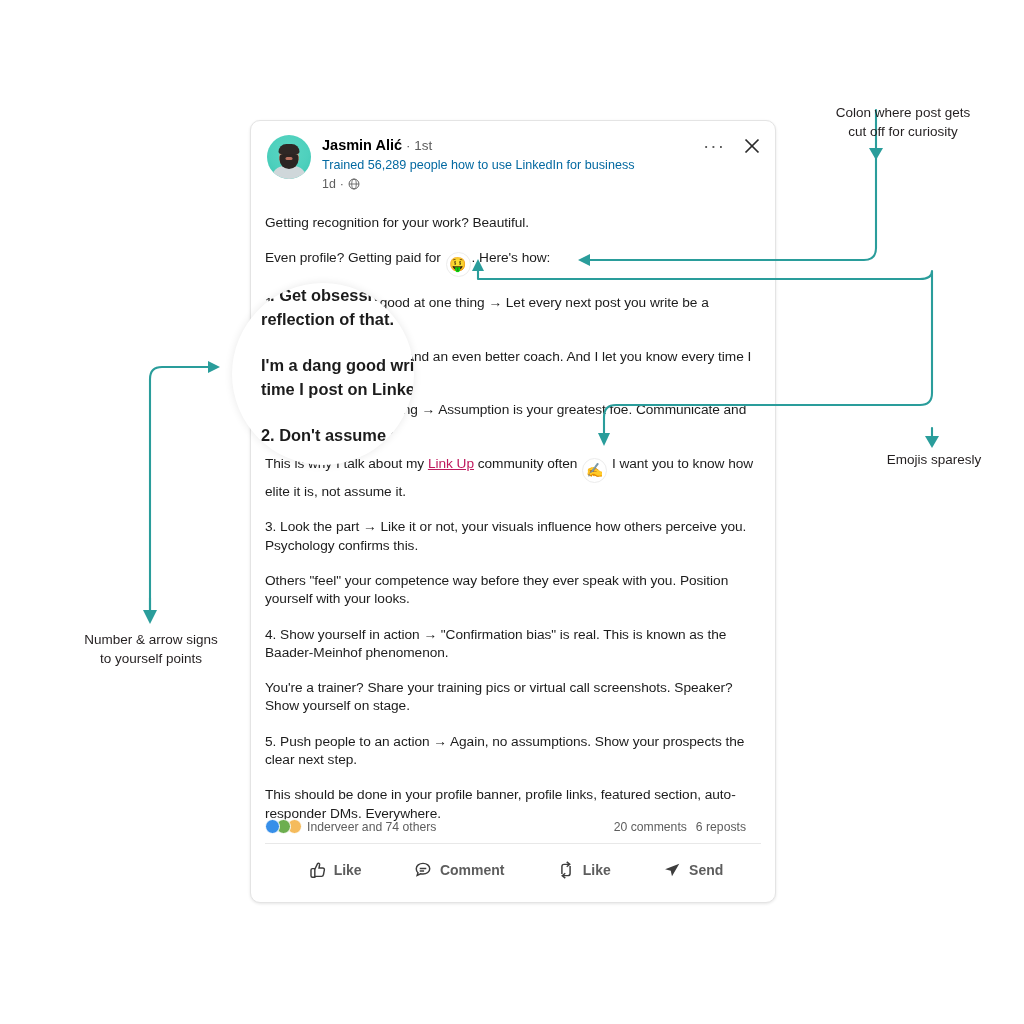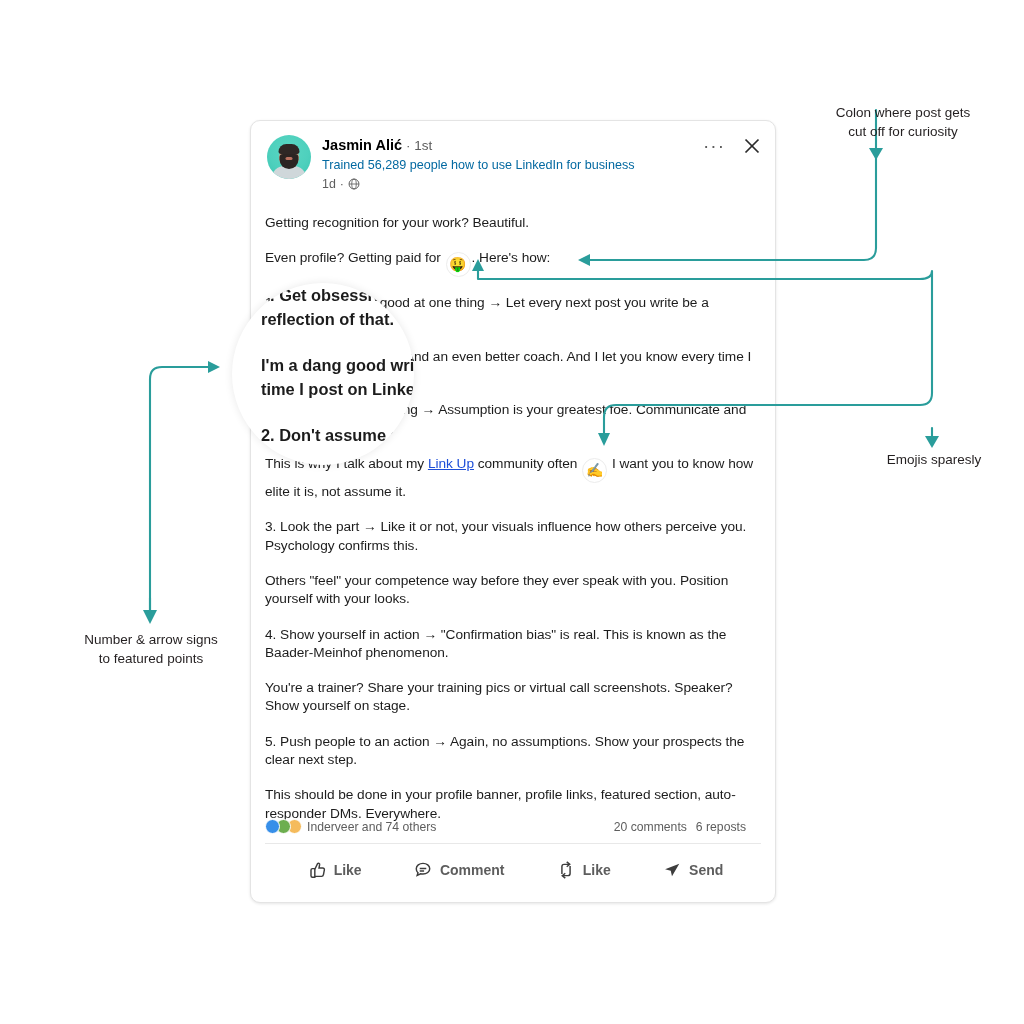--- a/index.html
+++ b/index.html
@@ -65,21 +65,21 @@
   .dots { font-size: 19px; color: #5d5d5d; letter-spacing: 1px; line-height: 10px; cursor: pointer; }
   .xbtn { width: 18px; height: 18px; cursor: pointer; }
 
   
   .post-body { padding: 22px 14px 0 14px; }
   .para {
     font-size: 13.7px; line-height: 18.3px; color: #1c1c1c;
     margin-bottom: 17px; letter-spacing: -0.05px;
   }
   .para:last-child { margin-bottom: 0; }
-  .ulink { color: #1d4ed8; }
+  .ulink { color: #be185d; }
   .emoji-chip {
     display: inline-block; width: 25px; height: 25px;
     border-radius: 50%; background: #ffffff;
     border: 1px solid #ececec;
     vertical-align: -7px; text-align: center; line-height: 23px; font-size: 14px;
     margin: 0 1px;
   }
 
   
   .social-row {
@@ -299,16 +299,16 @@
 
   <div class="anno anno-tr">
     <div>Colon where post gets</div>
     <div>cut off for curiosity</div>
   </div>
   <div class="anno anno-em">
     <div>Emojis sparesly</div>
   </div>
   <div class="anno anno-left">
     <div>Number &amp; arrow signs</div>
-    <div>to featured points</div>
+    <div>to yourself points</div>
   </div>
 
 </div>
 
 </body></html>

